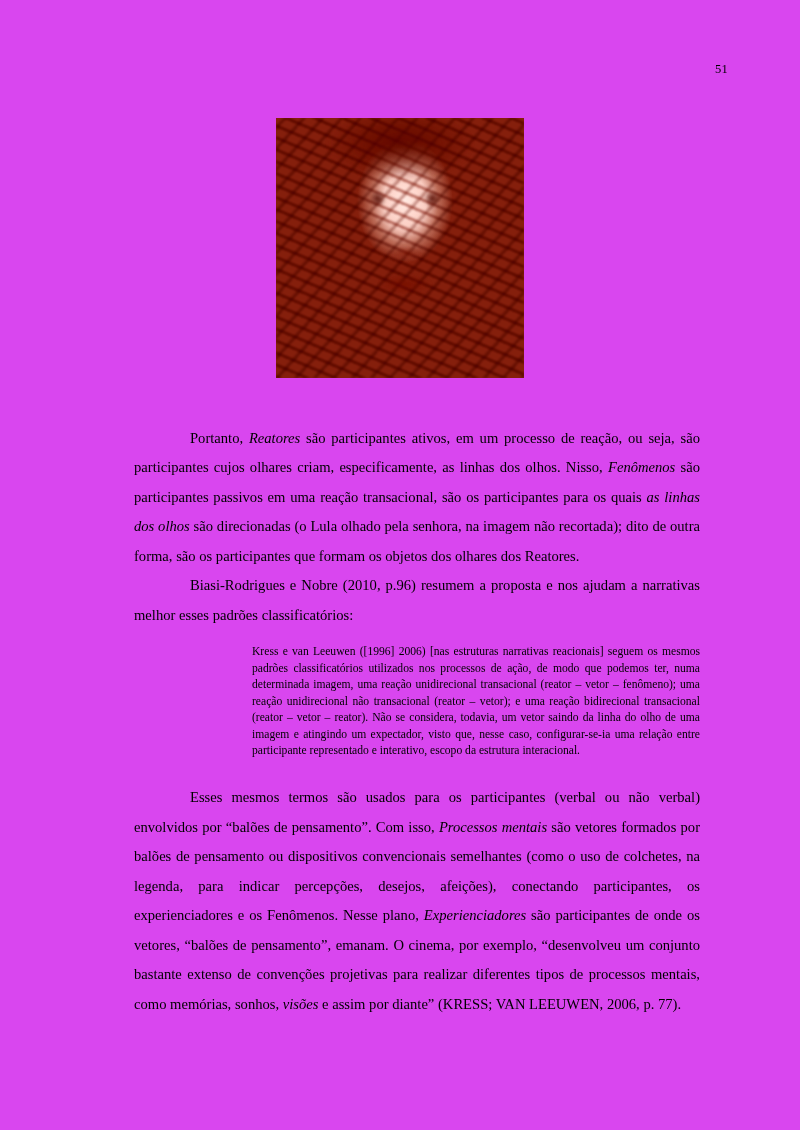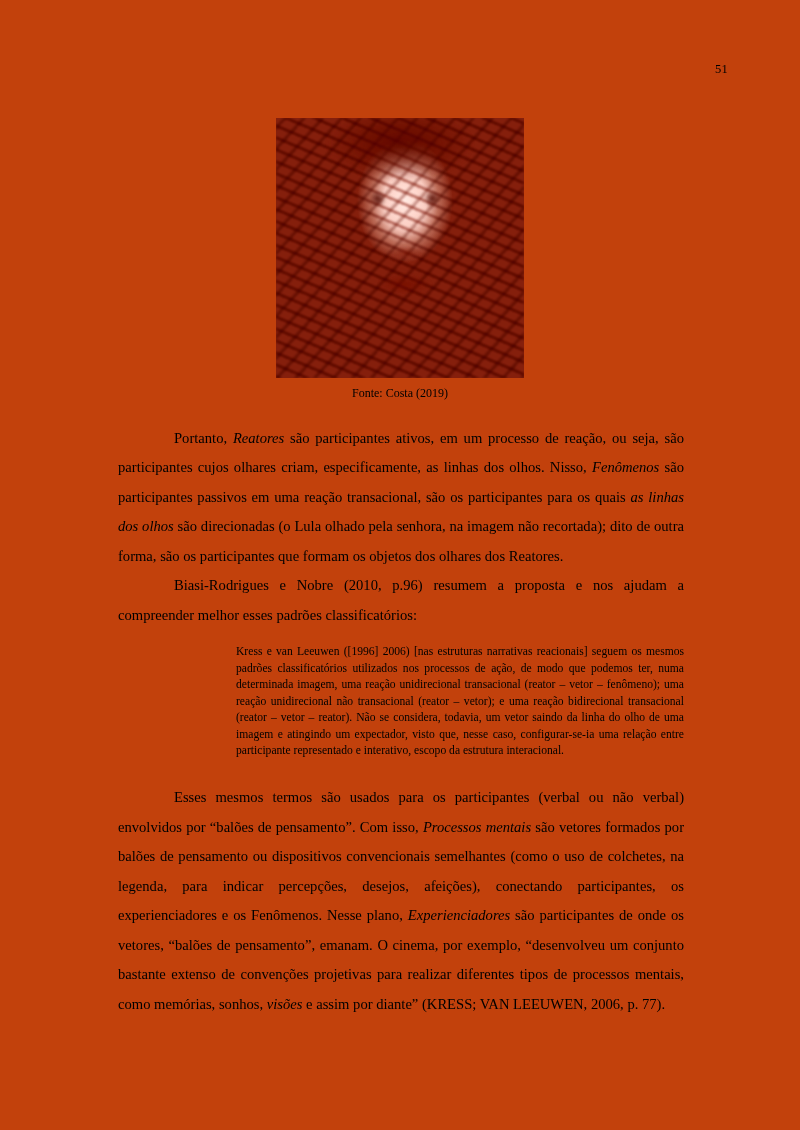--- a/index.html
+++ b/index.html
@@ -13,21 +13,21 @@
     font-family: "Liberation Serif", "DejaVu Serif", serif;
     color: #000000;
     position: relative;
     overflow: hidden;
   }
   .page {
     position: absolute;
     top: 0; left: 0;
     width: 800px;
     height: 1130px;
-    background: #c2410c;
+    background: #d946ef;
     text-decoration: underline;
   }
   .page-number {
     position: absolute;
     top: 62px;
     right: 72px;
     font-size: 12.5px;
     letter-spacing: 0.2px;
   }
   .figure-block {
@@ -81,21 +81,21 @@
       radial-gradient(ellipse 92px 46px at 50% 10%, rgba(88,18,8,0.8) 0%, transparent 80%);
     filter: blur(1.6px);
   }
   .figure-source {
     margin-top: 8px;
     font-size: 12px;
   }
   .content {
     position: absolute;
     top: 424px;
-    left: 118px;
+    left: 134px;
     width: 566px;
   }
   p.body-text {
     margin: 0 0 0 0;
     font-size: 14.6px;
     line-height: 2.02;
     text-align: justify;
     text-indent: 56px;
     hyphens: none;
   }
@@ -115,27 +115,26 @@
 <body>
 
 <div class="page">
 
   <div class="page-number">51</div>
 
   <div class="figure-block">
     <div class="figure-image-wrap">
       <div class="figure-image"></div>
     </div>
-    <div class="figure-source">Fonte: Costa  (2019)</div>
   </div>
 
   <div class="content">
 
     <p class="body-text"><span>Portanto, </span><i>Reatores</i><span> são participantes ativos, em um processo de reação, ou seja, são participantes cujos olhares criam, especificamente, as linhas dos olhos. Nisso, </span><i>Fenômenos</i><span> são participantes passivos em uma reação transacional, são os participantes para os quais </span><i>as linhas dos olhos</i><span> são direcionadas (o Lula olhado pela senhora, na imagem não recortada); dito de outra forma, são os participantes que formam os objetos dos olhares dos Reatores.</span></p>
 
-    <p class="body-text">Biasi-Rodrigues e Nobre (2010, p.96) resumem a proposta e nos ajudam a compreender melhor esses padrões classificatórios:</p>
+    <p class="body-text">Biasi-Rodrigues e Nobre (2010, p.96) resumem a proposta e nos ajudam a narrativas melhor esses padrões classificatórios:</p>
 
     <div class="quote">Kress e van Leeuwen ([1996] 2006) [nas estruturas narrativas reacionais] seguem os mesmos padrões classificatórios utilizados nos processos de ação, de modo que podemos ter, numa determinada imagem, uma reação unidirecional transacional (reator – vetor – fenômeno); uma reação unidirecional não transacional (reator – vetor); e uma reação bidirecional transacional (reator – vetor – reator). Não se considera, todavia, um vetor saindo da linha do olho de uma imagem e atingindo um expectador, visto que, nesse caso, configurar-se-ia uma relação entre participante representado e interativo, escopo da estrutura interacional.</div>
 
     <p class="body-text"><span>Esses mesmos termos são usados para os participantes (verbal ou não verbal) envolvidos por “balões de pensamento”. Com isso, </span><i>Processos mentais</i><span> são vetores formados por balões de pensamento ou dispositivos convencionais semelhantes (como o uso de colchetes, na legenda, para indicar percepções, desejos, afeições), conectando participantes, os experienciadores e os Fenômenos. Nesse plano, </span><i>Experienciadores</i><span> são participantes de onde os vetores, “balões de pensamento”, emanam. O cinema, por exemplo, “desenvolveu um conjunto bastante extenso de convenções projetivas para realizar diferentes tipos de processos mentais, como memórias, sonhos, </span><i>visões</i><span> e assim por diante” (KRESS; VAN LEEUWEN, 2006, p. 77).</span></p>
 
   </div>
 </div>
 
 </body></html>

